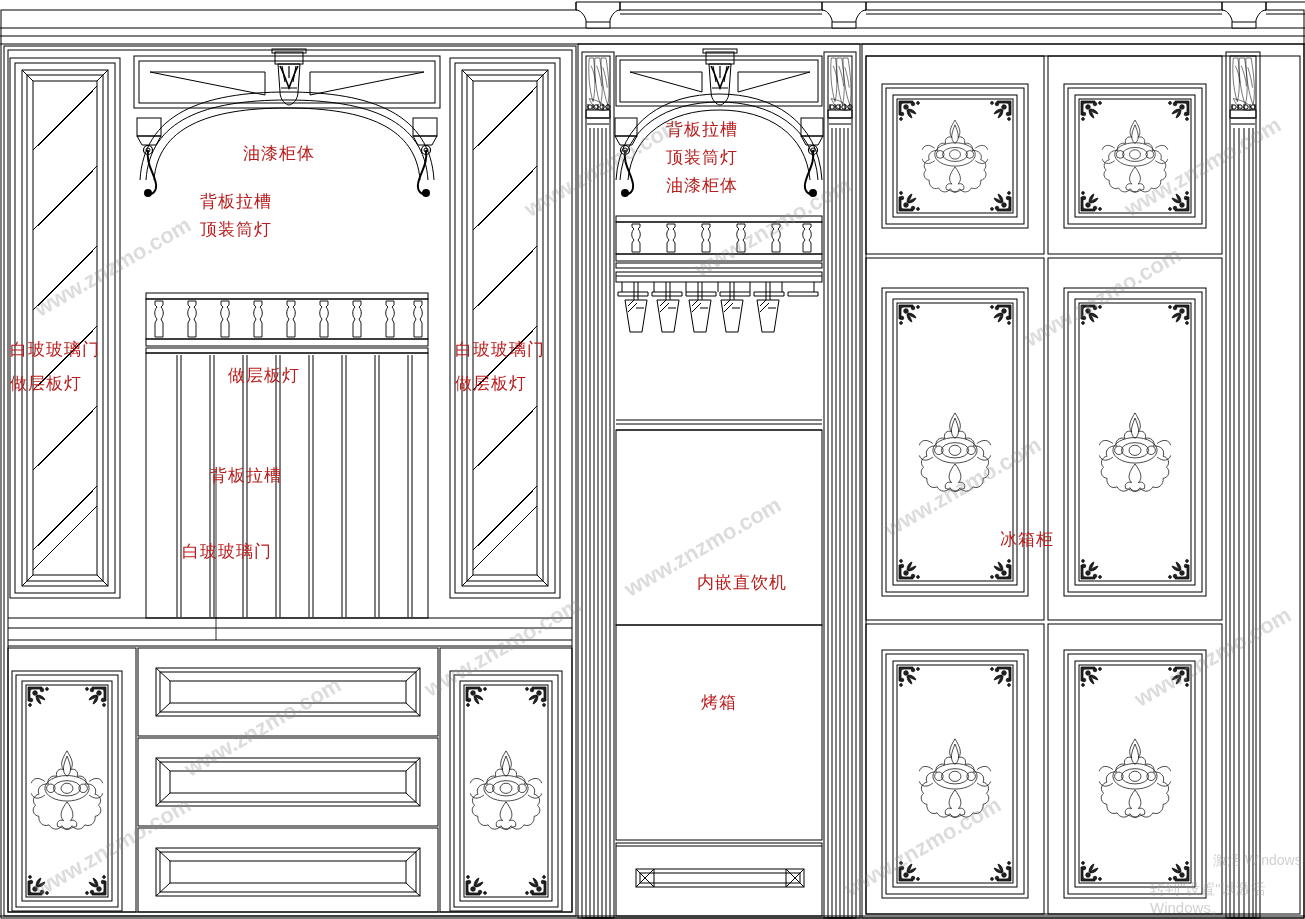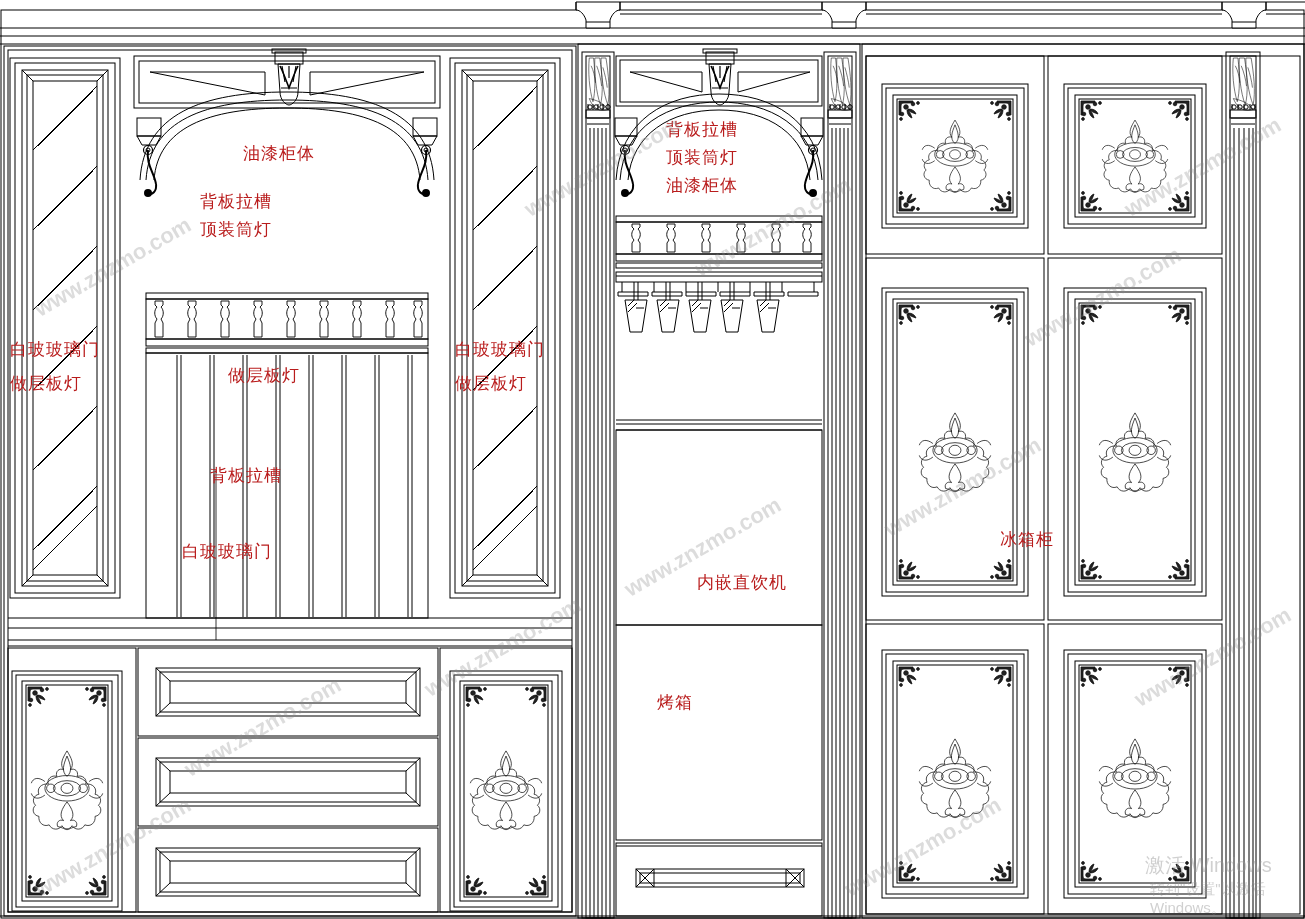--- a/index.html
+++ b/index.html
@@ -9,21 +9,21 @@
   #stage svg{position:absolute;left:0;top:0;}
   .lbl{position:absolute;color:#b91c1c;font-family:"DejaVu Sans","Liberation Sans",sans-serif;
        font-size:17px;line-height:26px;white-space:nowrap;letter-spacing:1px;}
   .wm{position:absolute;color:rgba(140,140,140,.30);font-weight:bold;
       font-family:"Liberation Sans",sans-serif;pointer-events:none;
       transform:rotate(-30deg);transform-origin:0 0;white-space:nowrap;font-size:20px;}
   #idtext{position:absolute;left:1063px;top:860px;font-size:30px;font-weight:bold;
           color:rgba(90,90,90,.55);font-family:"Liberation Sans",sans-serif;letter-spacing:1px;}
   #zhimo{position:absolute;left:1095px;top:800px;font-size:76px;font-weight:bold;
          color:rgba(120,120,120,.28);font-family:"DejaVu Sans",sans-serif;letter-spacing:6px;}
-  #actwin{position:absolute;left:1145px;top:852px;font-size:20px;
+  #actwin{position:absolute;left:1213px;top:852px;font-size:14px;
           color:rgba(150,150,150,.45);font-family:"Liberation Sans",sans-serif;}
   #actwin2{position:absolute;left:1150px;top:880px;font-size:15px;
           color:rgba(150,150,150,.45);font-family:"Liberation Sans",sans-serif;}
 </style>
 </head>
 <body>
 
 <div id="stage">
 
 <svg width="1305" height="919" viewBox="0 0 1305 919">
@@ -613,21 +613,21 @@
 
 <div class="lbl" style="left:228px;top:362px;">做层板灯</div>
 <div class="lbl" style="left:210px;top:462px;">背板拉槽</div>
 <div class="lbl" style="left:182px;top:538px;">白玻玻璃门</div>
 
 <div class="lbl" style="left:666px;top:116px;">背板拉槽</div>
 <div class="lbl" style="left:666px;top:144px;">顶装筒灯</div>
 <div class="lbl" style="left:666px;top:172px;">油漆柜体</div>
 
 <div class="lbl" style="left:697px;top:521px;margin-top:48px;">内嵌直饮机</div>
-<div class="lbl" style="left:657px;top:689px;text-align:center;">烤箱</div>
+<div class="lbl" style="left:701px;top:689px;text-align:center;">烤箱</div>
 
 <div class="lbl" style="left:1000px;top:526px;">冰箱柜</div>
 
 <div class="wm" style="left:30px;top:300px;font-size:22px;">www.znzmo.com</div>
 <div class="wm" style="left:420px;top:680px;font-size:22px;">www.znzmo.com</div>
 <div class="wm" style="left:620px;top:580px;font-size:22px;">www.znzmo.com</div>
 <div class="wm" style="left:690px;top:260px;font-size:22px;">www.znzmo.com</div>
 <div class="wm" style="left:1020px;top:330px;font-size:22px;">www.znzmo.com</div>
 <div class="wm" style="left:1130px;top:690px;font-size:22px;">www.znzmo.com</div>
 <div class="wm" style="left:1120px;top:200px;font-size:22px;">www.znzmo.com</div>

